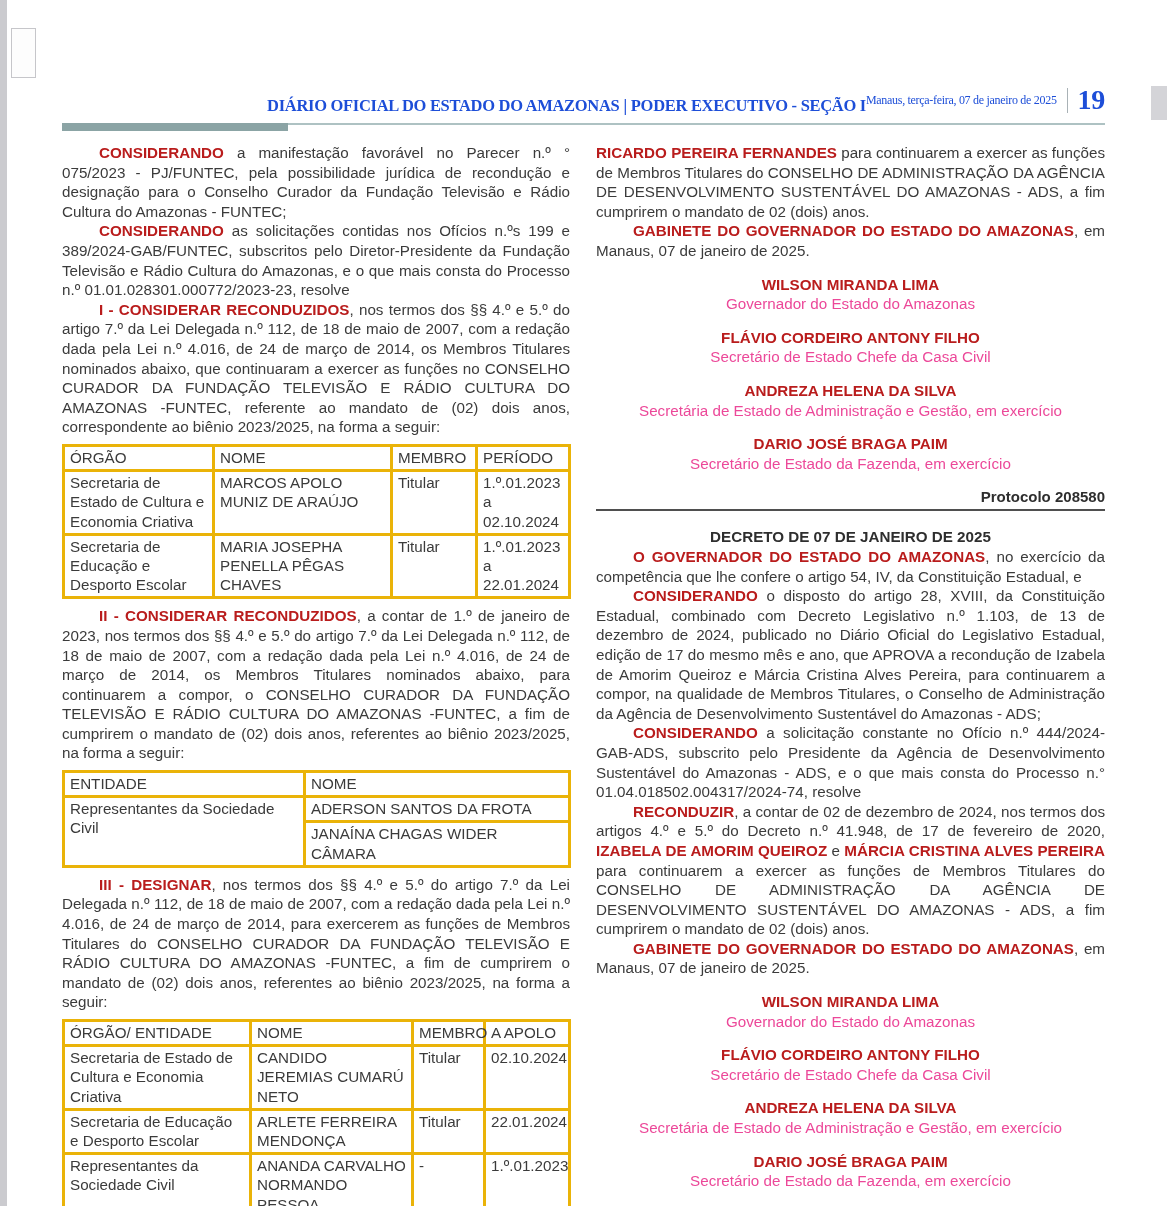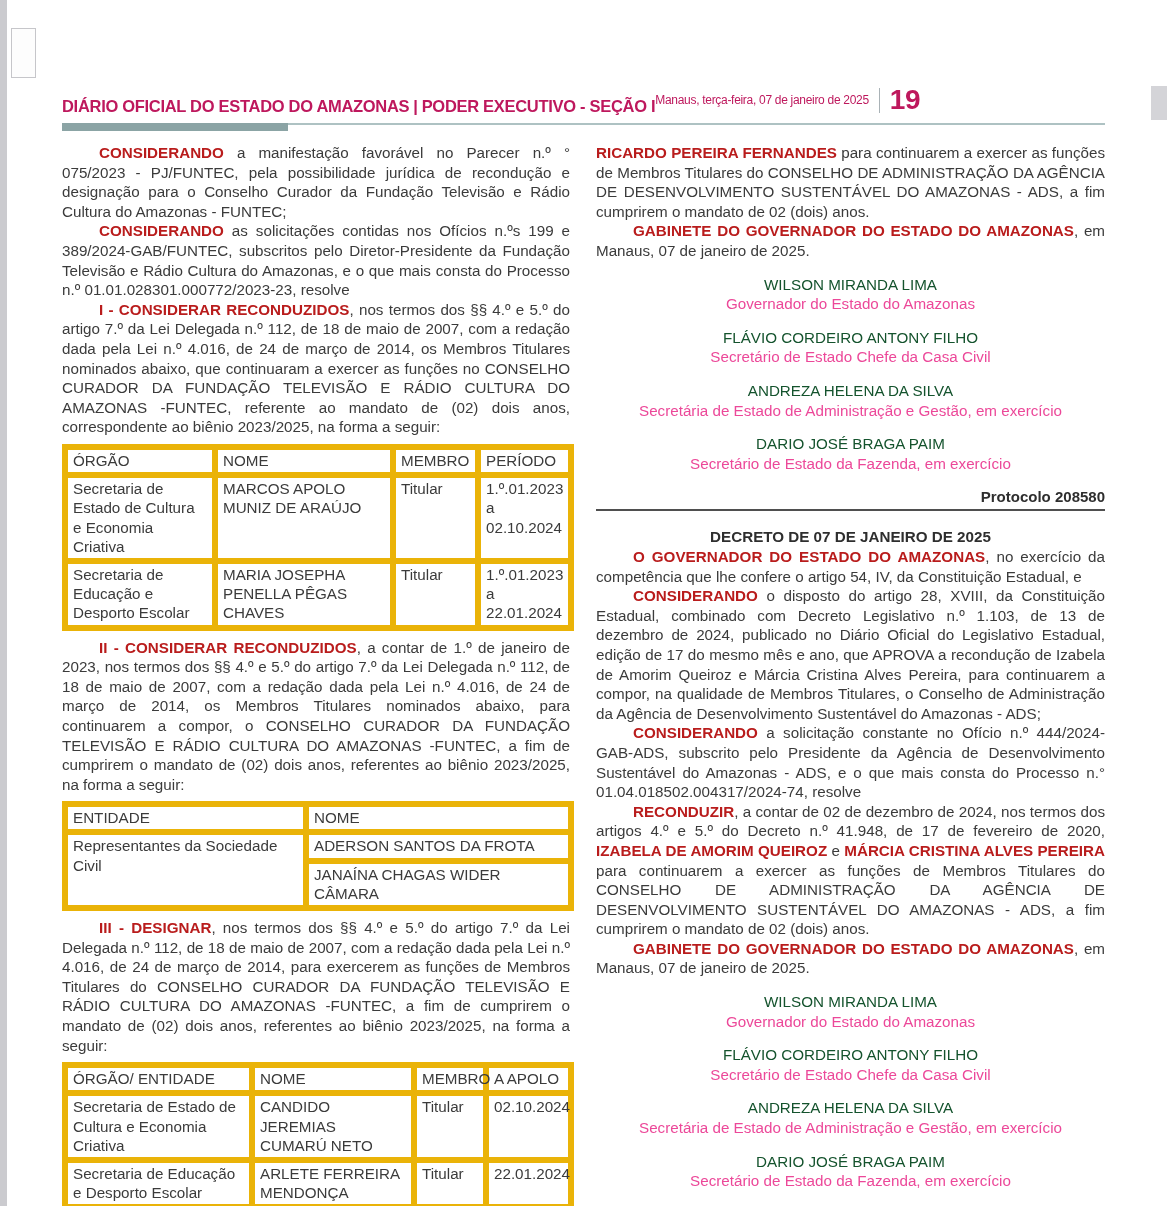--- a/index.html
+++ b/index.html
@@ -14,21 +14,21 @@
     padding:84px 65px 0 62px;
     color:#3b3b3b;
   }
 
   
   .artifact-left-strip { position:absolute; left:0; top:0; width:7px; height:1206px; background:#cbcbcf; }
   .artifact-topleft-box { position:absolute; left:11px; top:28px; width:25px; height:50px; background:#fdfdfd; border:1px solid #c6c6ca; }
   .artifact-right-strip { position:absolute; right:3px; top:86px; width:16px; height:34px; background:#d4d4d8; }
 
   
-  .masthead { display:flex; justify-content:flex-start; align-items:flex-end; color:#be185d; letter-spacing:-0.3px; }
+  .masthead { display:flex; justify-content:flex-end; align-items:flex-end; color:#1d4ed8; letter-spacing:-0.3px;font-family:Liberation Serif, serif; }
   .mast-left { font-size:16.5px; font-weight:600; white-space:nowrap; }
   .mast-sep { margin:0 4px; font-weight:700; }
   .mast-section { font-weight:800; }
   .mast-right { display:flex; align-items:center; white-space:nowrap; }
   .mast-date { font-size:12px; font-weight:500; }
   .mast-divider { display:inline-block; width:1px; height:25px; background:#a9b2b6; margin:0 10px; }
   .mast-page { font-size:28px; font-weight:800; }
 
   .rule-thin { margin-top:7px; height:2px; background:#aec2c3; }
   .rule-thick { width:226px; height:8px; background:#8ba4a5; margin-top:-2px; }
@@ -38,31 +38,31 @@
   .col { width:508px; font-size:15.2px; line-height:19.6px; text-align:justify; }
   .col-right { width:509px; }
 
   .para { text-indent:37px; }
   .para.noindent { text-indent:0; }
   .b { font-weight:700; color:#b91c1c; }
 
   
   table.tbl { border-collapse:collapse; width:100%; margin:7px 0 7px 0; table-layout:fixed; }
   table.tbl th, table.tbl td {
-    border:6px solid #eab308; text-align:left; vertical-align:top;
+    border:3px solid #eab308; text-align:left; vertical-align:top;
     font-weight:400; font-size:15.2px; line-height:19.2px; padding:1px 5px 2px 5px;
   }
   .pre { white-space:pre-line; }
   .t1 .c1{width:150px} .t1 .c2{width:178px} .t1 .c3{width:85px} .t1 .c4{width:93px}
   .t2 .c1{width:241px} .t2 .c2{width:265px}
   .t3 .c1{width:187px} .t3 .c2{width:162px} .t3 .c3{width:72px} .t3 .c4{width:85px}
 
   
   .sig { text-align:center; margin:14px 0; text-indent:0; }
-  .sig-name { font-weight:400; color:#14532d; }
+  .sig-name { font-weight:700; color:#b91c1c; }
   .sig-title { color:#ec4899; }
 
   .protocol { text-align:right; font-weight:700; font-size:15px; color:#2e2e2e; margin:4px 0 2px; }
   .section-rule { height:2.5px; background:#4f4f4f; margin:1px 0 6px; }
 
   .decree-heading { text-align:center; font-weight:700; font-size:15.2px; color:#2e2e2e; margin:16px 0 0; }
 </style>
 </head>
 <body>
 

